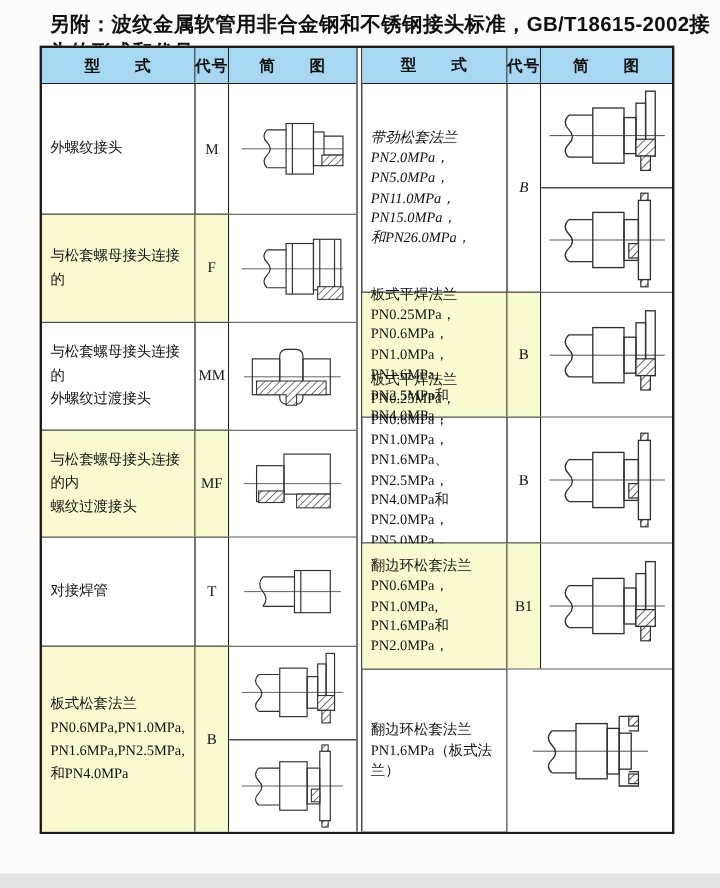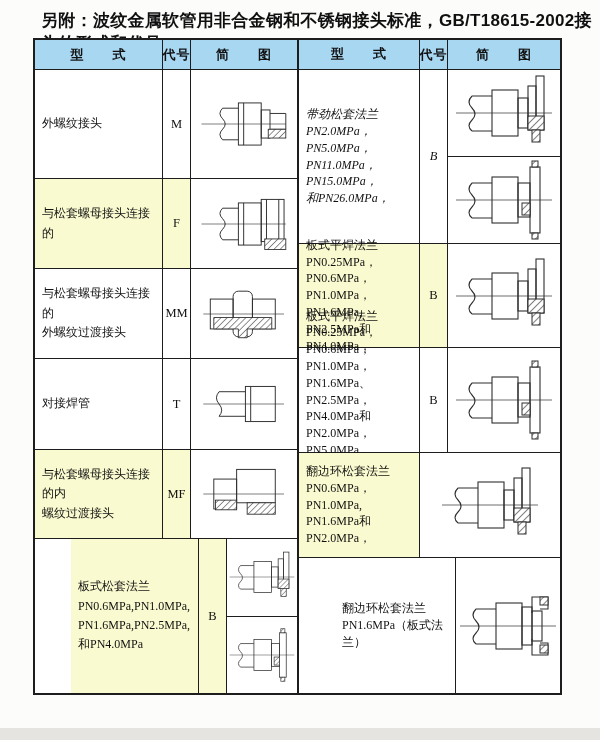--- a/index.html
+++ b/index.html
@@ -28,21 +28,21 @@
     border:2px solid var(--border);
     box-sizing:border-box;
     display:flex;
     background:#fff;
   }
   .half{display:flex;flex-direction:column;box-sizing:border-box;}
   .half-left{width:262px;}
   .half-right{flex:1;}
   .divider{width:5px;border-left:1px solid var(--border);border-right:1px solid var(--border);background:#fff;box-sizing:border-box;}
   .row{display:flex;border-bottom:1px solid var(--border);box-sizing:border-box;min-height:0;}
-  .row.last{border-bottom:none;flex:1;margin-left:36px;}
+  .row.last{border-bottom:none;flex:1;}
   .cell{box-sizing:border-box;border-right:1px solid var(--border);display:flex;align-items:center;min-width:0;min-height:0;}
   .cell:last-child{border-right:none;}
   .type{padding:4px 4px 4px 7px;font-size:12px;line-height:1.62;white-space:pre-line;}
   .half-right .type{line-height:1.40;font-size:12px;}
   .code{justify-content:center;font-size:12.5px;}
   .diag{justify-content:center;background:#fff;}
   .half-left .type{width:128px;}
   .half-left .code{width:28px;}
   .half-left .diag{flex:1;}
   .half-right .type{width:121px;}
@@ -188,36 +188,36 @@
     <div class="row rl3">
       <div class="cell type">与松套螺母接头连接的
 外螺纹过渡接头</div>
       <div class="cell code">MM</div>
       <div class="cell diag">
         <svg class="fit" viewBox="0 0 104 82">
             <use href="#sym-union"></use>
           </svg>
       </div>
     </div>
-    <div class="row rl5">
-      <div class="cell type">对接焊管</div>
-      <div class="cell code">T</div>
-      <div class="cell diag">
-        <svg class="fit" viewBox="0 0 104 82">
-            <use href="#sym-butt"></use>
-          </svg>
-      </div>
-    </div>
     <div class="row rl4">
       <div class="cell type hl">与松套螺母接头连接的内
 螺纹过渡接头</div>
       <div class="cell code hl">MF</div>
       <div class="cell diag">
         <svg class="fit" viewBox="0 0 104 82">
             <use href="#sym-mf"></use>
+          </svg>
+      </div>
+    </div>
+    <div class="row rl5">
+      <div class="cell type">对接焊管</div>
+      <div class="cell code">T</div>
+      <div class="cell diag">
+        <svg class="fit" viewBox="0 0 104 82">
+            <use href="#sym-butt"></use>
           </svg>
       </div>
     </div>
     <div class="row last">
       <div class="cell type hl">板式松套法兰
 PN0.6MPa,PN1.0MPa,
 PN1.6MPa,PN2.5MPa,
 和PN4.0MPa</div>
       <div class="cell code hl">B</div>
       <div class="cell diag split">
@@ -285,20 +285,21 @@
       <div class="cell diag">
         <svg class="fit" viewBox="0 0 104 82">
             <use href="#sym-flange-sym"></use>
           </svg>
       </div>
     </div>
     <div class="row rr4">
       <div class="cell type hl">翻边环松套法兰
 PN0.6MPa，PN1.0MPa,
 PN1.6MPa和PN2.0MPa，</div>
+      <div class="cell code hl">B1</div>
       <div class="cell diag">
         <svg class="fit" viewBox="0 0 104 82">
             <use href="#sym-flange-up"></use>
           </svg>
       </div>
     </div>
     <div class="row last">
       <div class="cell type">翻边环松套法兰
 PN1.6MPa（板式法兰）</div>
       <div class="cell diag">

